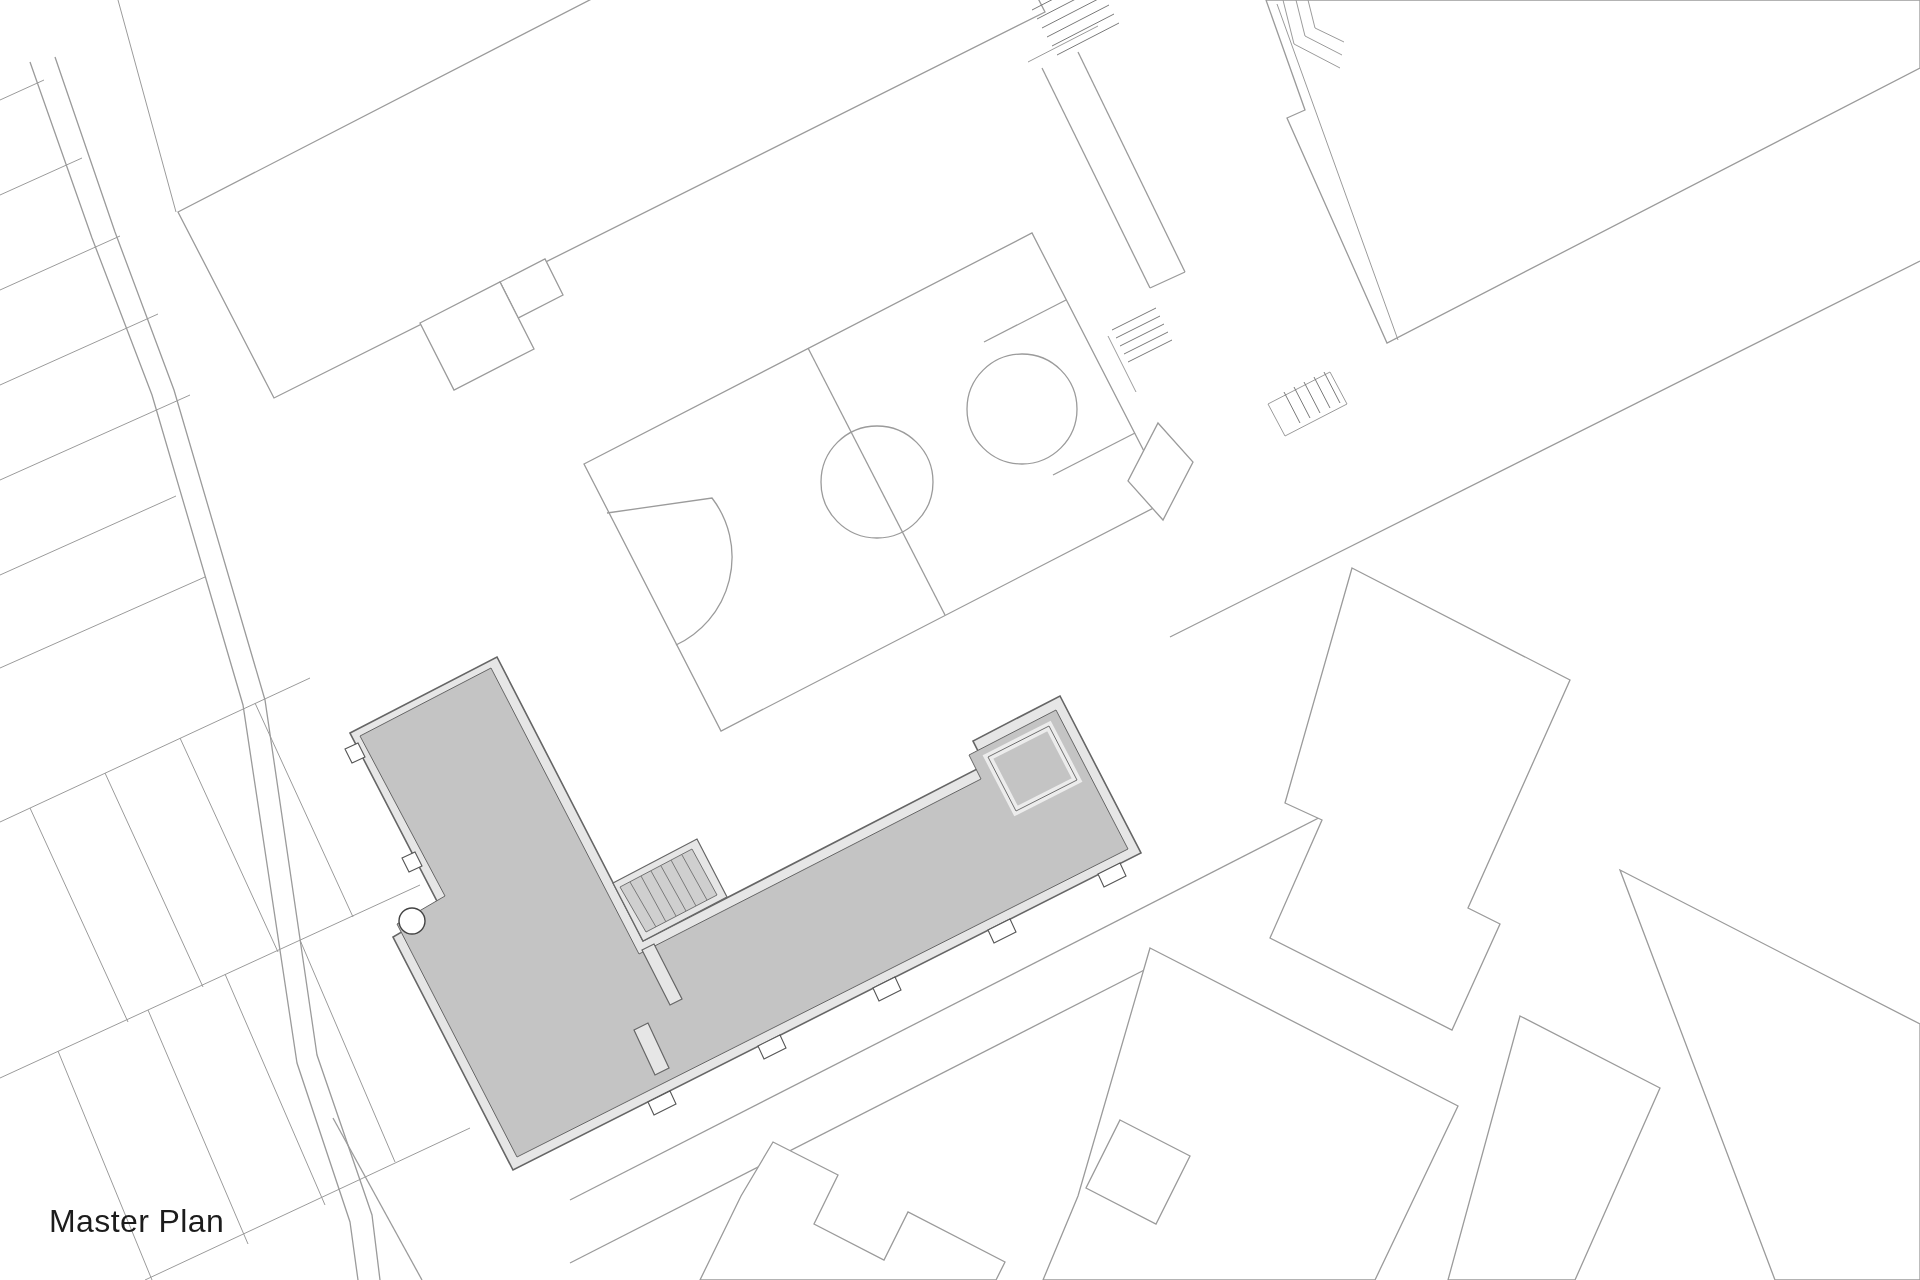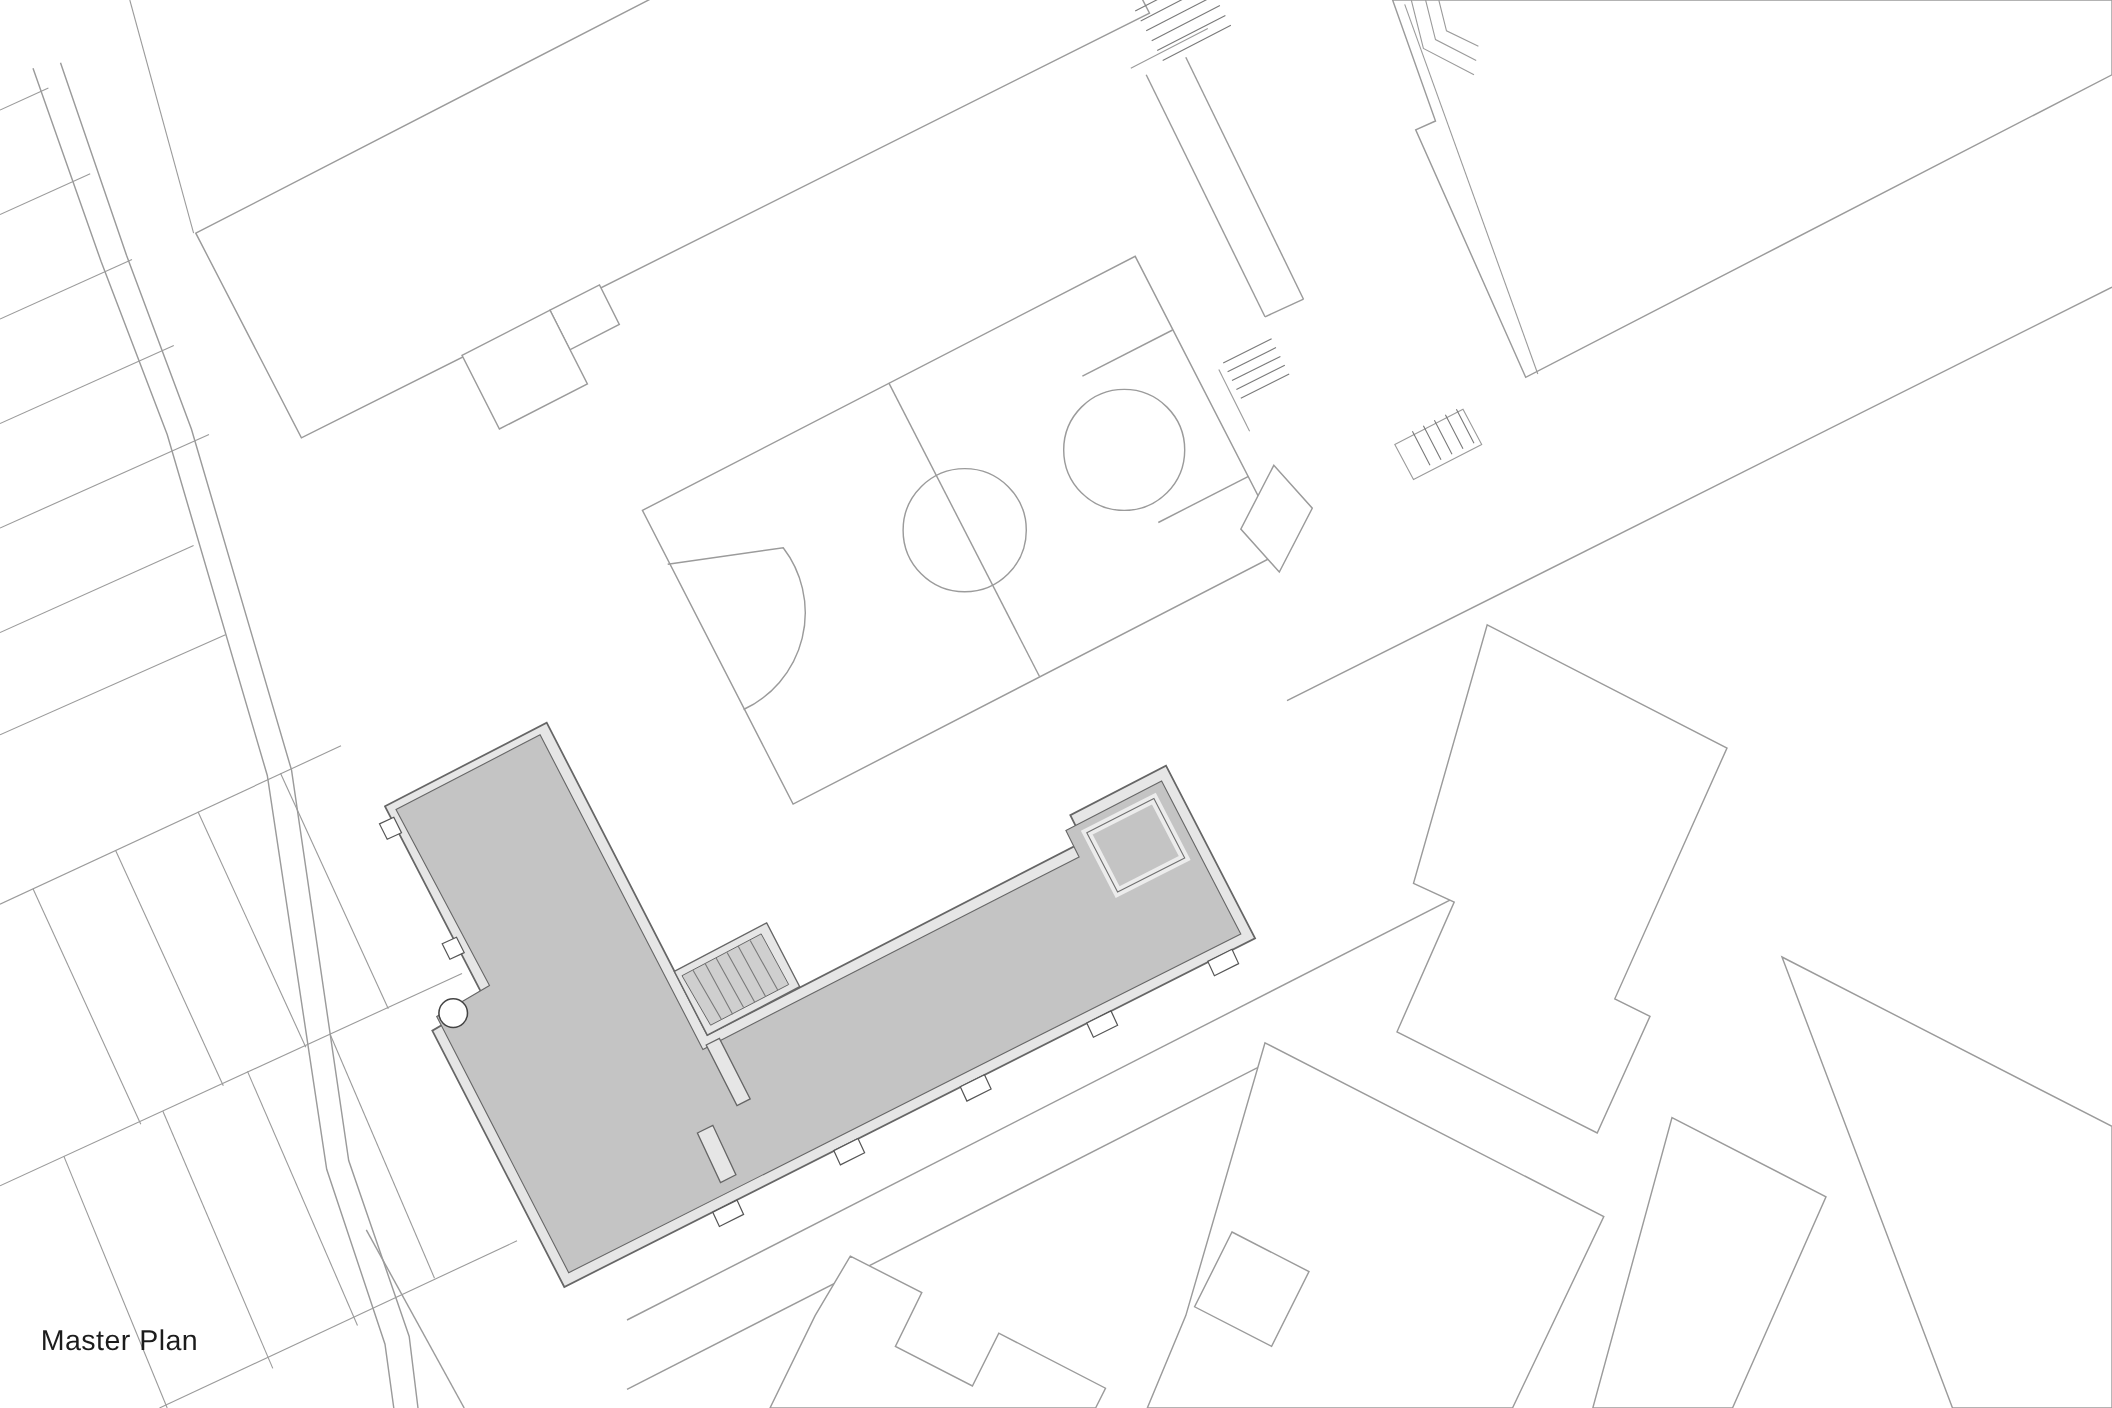--- a/index.html
+++ b/index.html
@@ -10,21 +10,21 @@
   .lnthin{stroke:var(--c-line,#9b9b9b);stroke-width:1;fill:none;}
   .bldg{stroke:var(--c-line,#9b9b9b);stroke-width:1.3;fill:#ffffff;}
   .grayOuter{fill:var(--c-wall,#e6e6e6);stroke:var(--c-hl-line,#666666);stroke-width:1.6;}
   .grayInner{fill:var(--c-hl,#c4c4c4);stroke:var(--c-hl-line,#666666);stroke-width:1;}
   .stairBox{fill:var(--c-wall,#e6e6e6);stroke:var(--c-hl-line,#666666);stroke-width:1.2;}
   .stairIn{fill:#cfcfcf;stroke:var(--c-hl-line,#666666);stroke-width:.9;}
   .tread{stroke:#7a7a7a;stroke-width:1;fill:none;}
   .tick{fill:#ffffff;stroke:#555;stroke-width:1.1;}
   .roomWall{fill:none;stroke:#ececec;stroke-width:8;}
   .roomLine{fill:none;stroke:#6f6f6f;stroke-width:1;}
-  .plan-label{position:absolute;left:37px;top:1203px;font-size:26px;font-weight:500;
+  .plan-label{position:absolute;left:49px;top:1203px;font-size:32px;font-weight:500;
               letter-spacing:.4px;color:var(--c-text,#1c1c1c);}
 </style>
 </head>
 <body>
 
 <div class="stage">
   <svg width="1920" height="1280" viewBox="0 0 1920 1280">
 
     <g>
       <polyline class="ln" points="30,62 92,238 152,395 243,705 297,1063 350,1222 358,1280"></polyline>

